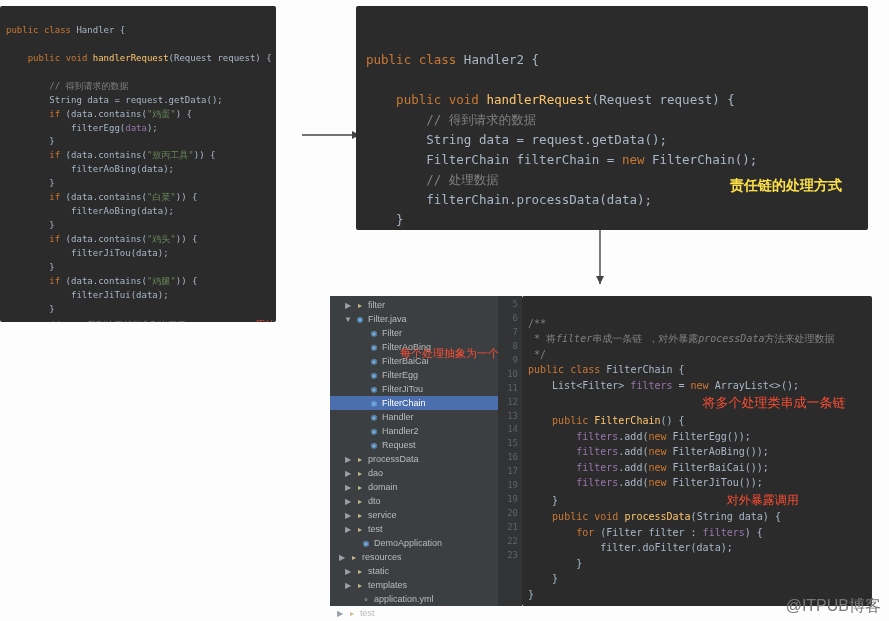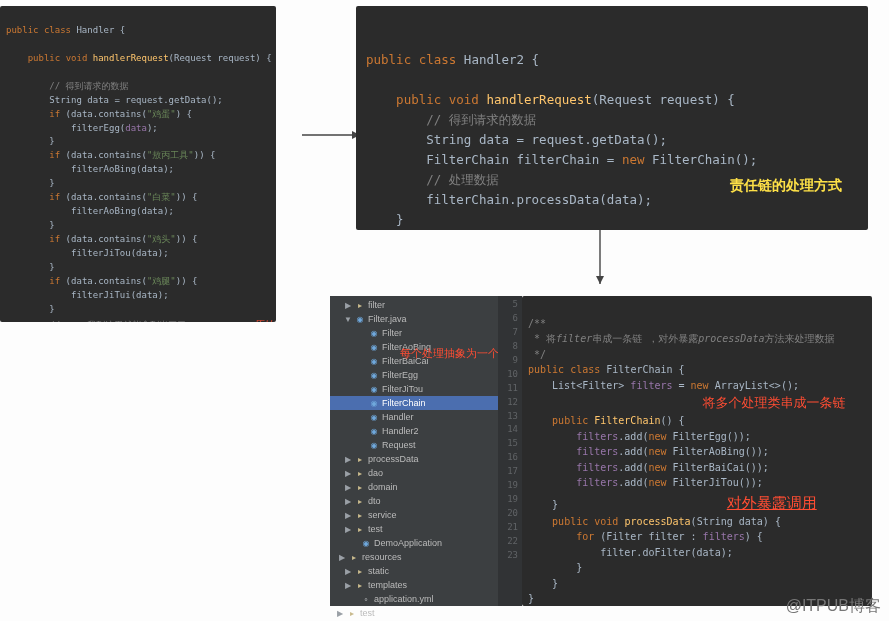--- a/index.html
+++ b/index.html
@@ -289,21 +289,21 @@
 <span class="cmt"><span> * 将</span><span class="itl">filter</span><span>串成一条链 ，对外暴露</span><span class="itl">processData</span><span>方法来处理数据</span></span>
 <span class="cmt"> */</span>
 <span class="kw">public</span> <span class="kw">class</span> <span>FilterChain</span><span> {</span>
 <span>    List&lt;Filter&gt; </span><span class="imp">filters</span><span> = </span><span class="kw">new</span><span> ArrayList&lt;&gt;();</span>
                              <span class="anno-red" style="font-size:13px;">将多个处理类串成一条链</span>
 <span>    </span><span class="kw">public</span><span> </span><span class="mtd">FilterChain</span><span>() {</span>
 <span>        </span><span class="imp">filters</span><span>.add(</span><span class="kw">new</span><span> FilterEgg());</span>
 <span>        </span><span class="imp">filters</span><span>.add(</span><span class="kw">new</span><span> FilterAoBing());</span>
 <span>        </span><span class="imp">filters</span><span>.add(</span><span class="kw">new</span><span> FilterBaiCai());</span>
 <span>        </span><span class="imp">filters</span><span>.add(</span><span class="kw">new</span><span> FilterJiTou());</span>
-<span>    }</span>                            <span class="anno-red" style="font-size:15px;text-decoration:underline;">对外暴露调用</span>
+<span>    }</span>                            <span class="anno-red" style="font-size:12px;">对外暴露调用</span>
 <span>    </span><span class="kw">public</span><span> </span><span class="kw">void</span><span> </span><span class="mtd">processData</span><span>(String data) {</span>
 <span>        </span><span class="kw">for</span><span> (Filter filter : </span><span class="imp">filters</span><span>) {</span>
 <span>            filter.doFilter(data);</span>
 <span>        }</span>
 <span>    }</span>
 <span>}</span></div>
 </div>
 
 <div class="watermark">@ITPUB博客</div>
 

